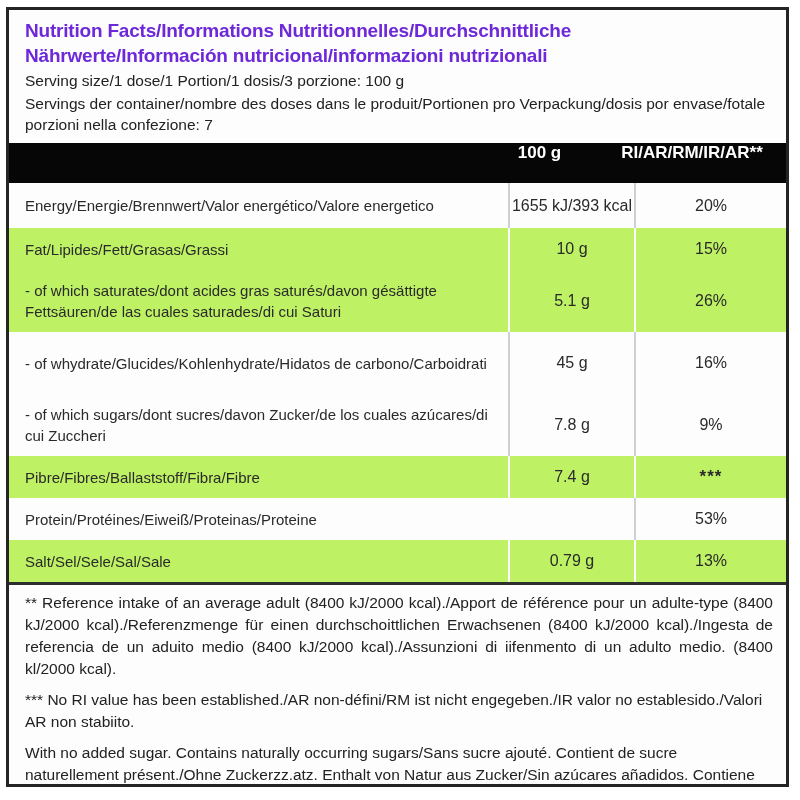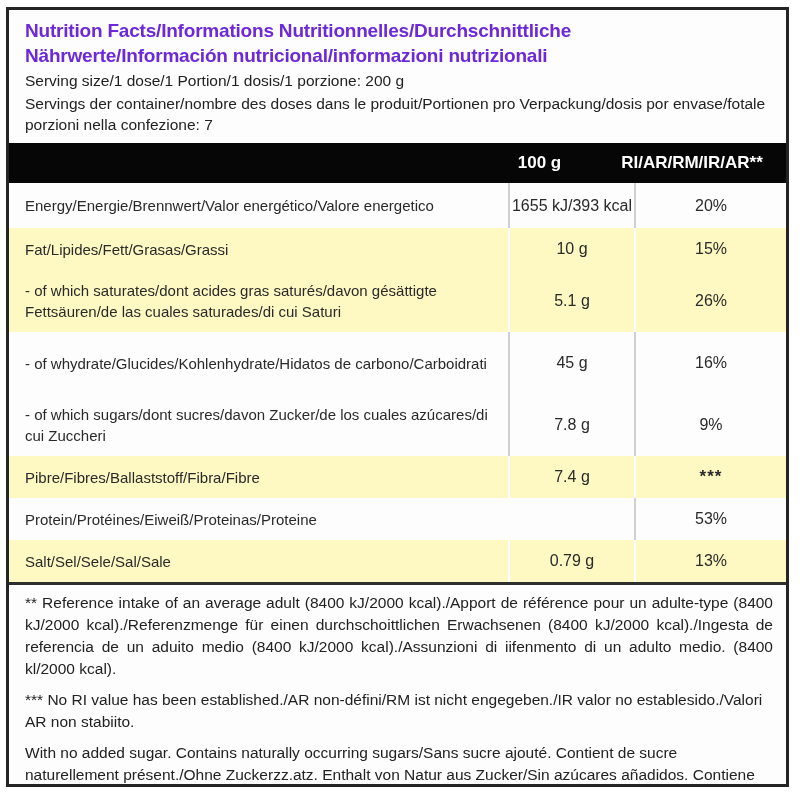--- a/index.html
+++ b/index.html
@@ -18,32 +18,32 @@
     overflow: hidden;
   }
   .label-header { padding: 8px 14px 0 16px; }
   .label-title {
     font-weight: bold; font-size: 19px; line-height: 25px;
     letter-spacing: -0.2px; color: #6d28d9;
   }
   .label-sub { font-size: 15.5px; line-height: 21px; margin-top: 2px; color: #222; }
 
   .band {
-    display: flex; align-items: center;
+    display: flex; 
     background: #060606; color: #ffffff;
     height: 40px; margin-top: 8px;
     font-weight: bold; font-size: 17px;
   }
   .band-spacer { flex: 1; }
   .band-col-amount { width: 153px; text-align: center; }
   .band-col-ri { width: 152px; text-align: center; padding-right: 18px; }
 
   .ntable { width: 100%; }
   .trow { display: flex; min-height: 42px; --div: #cdd1d2; }
-  .trow.shaded { background: #fef9c3; --div: #ffffff; }
+  .trow.shaded { background: #bef264; --div: #ffffff; }
   .trow.tall { min-height: 62px; }
   .trow.energy { min-height: 45px; }
   .c-label {
     flex: 1; padding: 9px 8px 9px 16px;
     display: flex; align-items: center;
     font-size: 15px; line-height: 21px; color: #2a2a2a;
   }
   .c-val, .c-ri {
     display: flex; align-items: center; justify-content: center;
     font-size: 16px; color: #2a2a2a;
@@ -62,21 +62,21 @@
   .footnotes p { margin: 0 0 9px 0; }
   .fn-justify { text-align: justify; }
 </style>
 </head>
 <body>
 
 <div class="label-box">
 
   <div class="label-header">
     <div class="label-title">Nutrition Facts/Informations Nutritionnelles/Durchschnittliche Nährwerte/Información nutricional/informazioni nutrizionali</div>
-    <div class="label-sub">Serving size/1 dose/1 Portion/1 dosis/1 porzione: 200 g</div>
+    <div class="label-sub">Serving size/1 dose/1 Portion/1 dosis/3 porzione: 100 g</div>
     <div class="label-sub">Servings der container/nombre des doses dans le produit/Portionen pro Verpackung/dosis por envase/fotale porzioni nella confezione: 7</div>
   </div>
 
   <div class="band">
     <div class="band-spacer"></div>
     <div class="band-col-amount">100 g</div>
     <div class="band-col-ri">RI/AR/RM/IR/AR**</div>
   </div>
 
   <div class="ntable">

